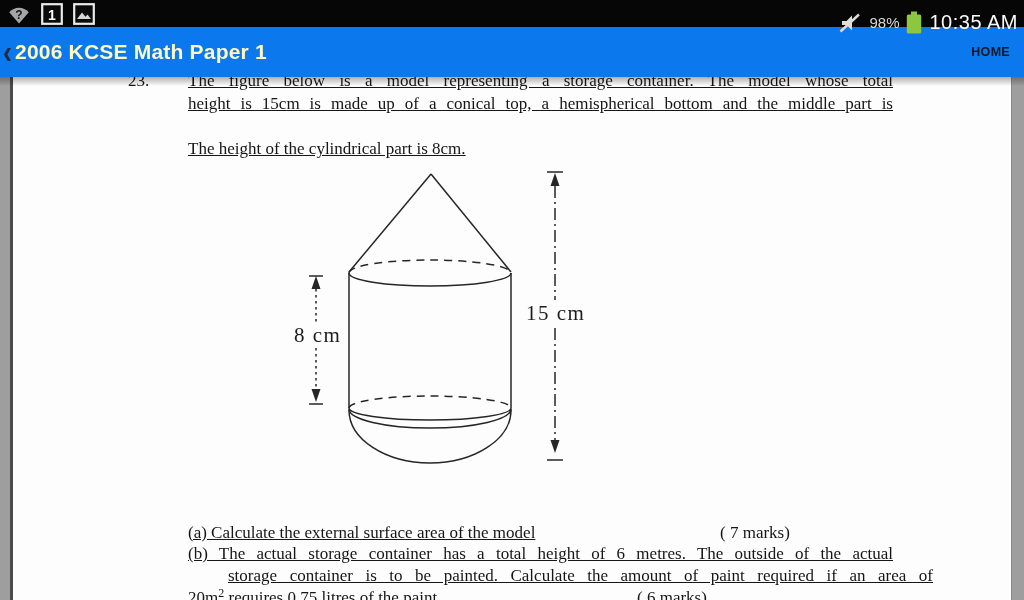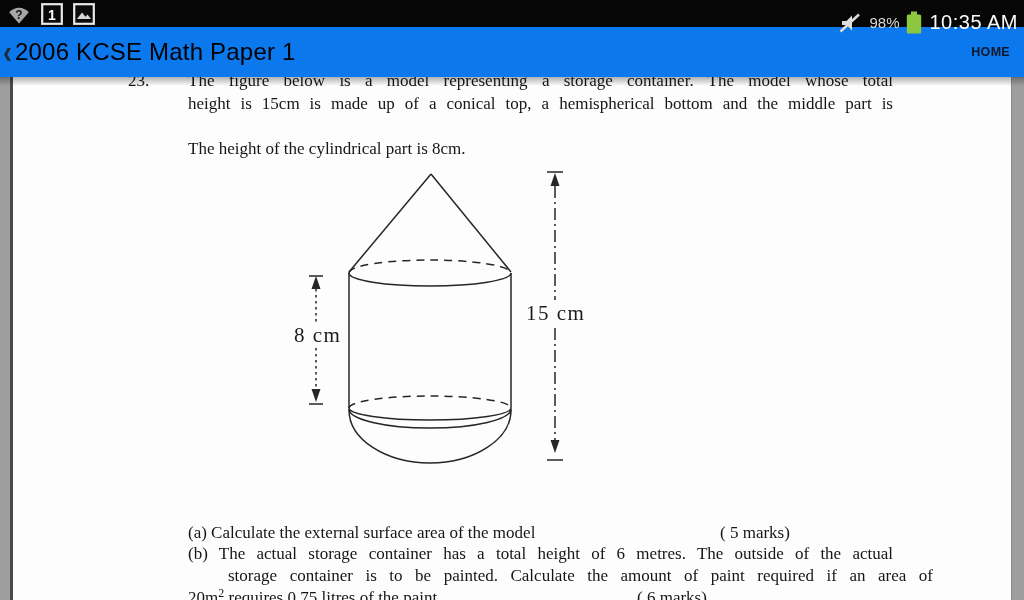--- a/index.html
+++ b/index.html
@@ -23,21 +23,21 @@
   
   .app-header {
     position:absolute; top:27px; left:0; right:0; height:50px;
     background:#0b78ee; display:flex; align-items:center;
     padding:0 10px 0 3px; box-sizing:border-box; z-index:30;
   }
   .back-chevron {
     color:#1f2d38; font-size:27px; font-weight:bold; line-height:44px;
     margin-right:3px; transform:scaleY(1.25); cursor:pointer;
   }
-  .app-title { color:#000000; font-size:24px; font-weight:normal; letter-spacing:0.2px; }
+  .app-title { color:#fef9c3; font-size:21px; font-weight:bold; letter-spacing:0.2px; }
   .home-btn {
     margin-left:auto; color:#0f172a; font-size:12.5px; font-weight:bold;
     letter-spacing:0.3px; padding:6px 4px; cursor:pointer;
   }
   .header-shadow {
     position:absolute; top:77px; left:0; right:0; height:9px; z-index:20;
     background:linear-gradient(to bottom, rgba(0,0,0,0.30), rgba(0,0,0,0));
     pointer-events:none;
   }
 
@@ -46,21 +46,21 @@
     position:absolute; top:77px; left:10px; right:12px; bottom:0;
     background:#fdfdfd; border-left:3px solid #4a4a4a; border-right:1px solid #8a8a8a;
     overflow:hidden; box-sizing:border-box;
   }
   .doc {
     position:absolute; top:-7px; left:0; width:1000px; height:585px;
     font-family:"Liberation Serif", serif; color:#161616;
   }
   .dline {
     position:absolute; left:175px; width:705px;
-    font-size:17px; line-height:21px;
+    font-size:17px; line-height:21px;text-decoration:underline;
   }
   .just { text-align:justify; text-align-last:justify; }
   .qnum { position:absolute; left:115px; top:0; font-size:17px; line-height:21px; }
   .marks { position:absolute; top:0; }
   .supscript { font-size:12px; position:relative; top:-6px; }
 
   .figure-wrap { position:absolute; left:277px; top:98px; width:300px; height:300px; }
   .fig-label { font-family:"Liberation Serif", serif; font-size:21px; fill:#1c1c1c; letter-spacing:1.5px; }
 </style>
 </head>
@@ -146,21 +146,21 @@
           <polygon points="265,5 260.5,18 269.5,18"></polygon>
           <polygon points="265,285 260.5,272 269.5,272"></polygon>
         </g>
         <text class="fig-label" x="4" y="174">8 cm</text>
         <text class="fig-label" x="236" y="152">15 cm</text>
       </svg>
     </div>
 
     <div class="dline" style="top:451.5px;">
       <span>(a) Calculate the external surface area of the model</span>
-      <span class="marks" style="left:532px;">( 5 marks)</span>
+      <span class="marks" style="left:532px;">( 7 marks)</span>
     </div>
 
     <div class="dline just" style="top:473px;">(b) The actual storage container has a total height of 6 metres. The outside of the actual</div>
     <div class="dline just" style="top:494.5px;margin-left:40px;">storage container is to be painted. Calculate the amount of paint required if an area of</div>
     <div class="dline" style="top:516.5px;">
       <span>20m</span><span class="supscript">2</span><span> requires 0.75 litres of the paint</span>
       <span class="marks" style="left:449px;">( 6 marks)</span>
     </div>
 
   </div>

